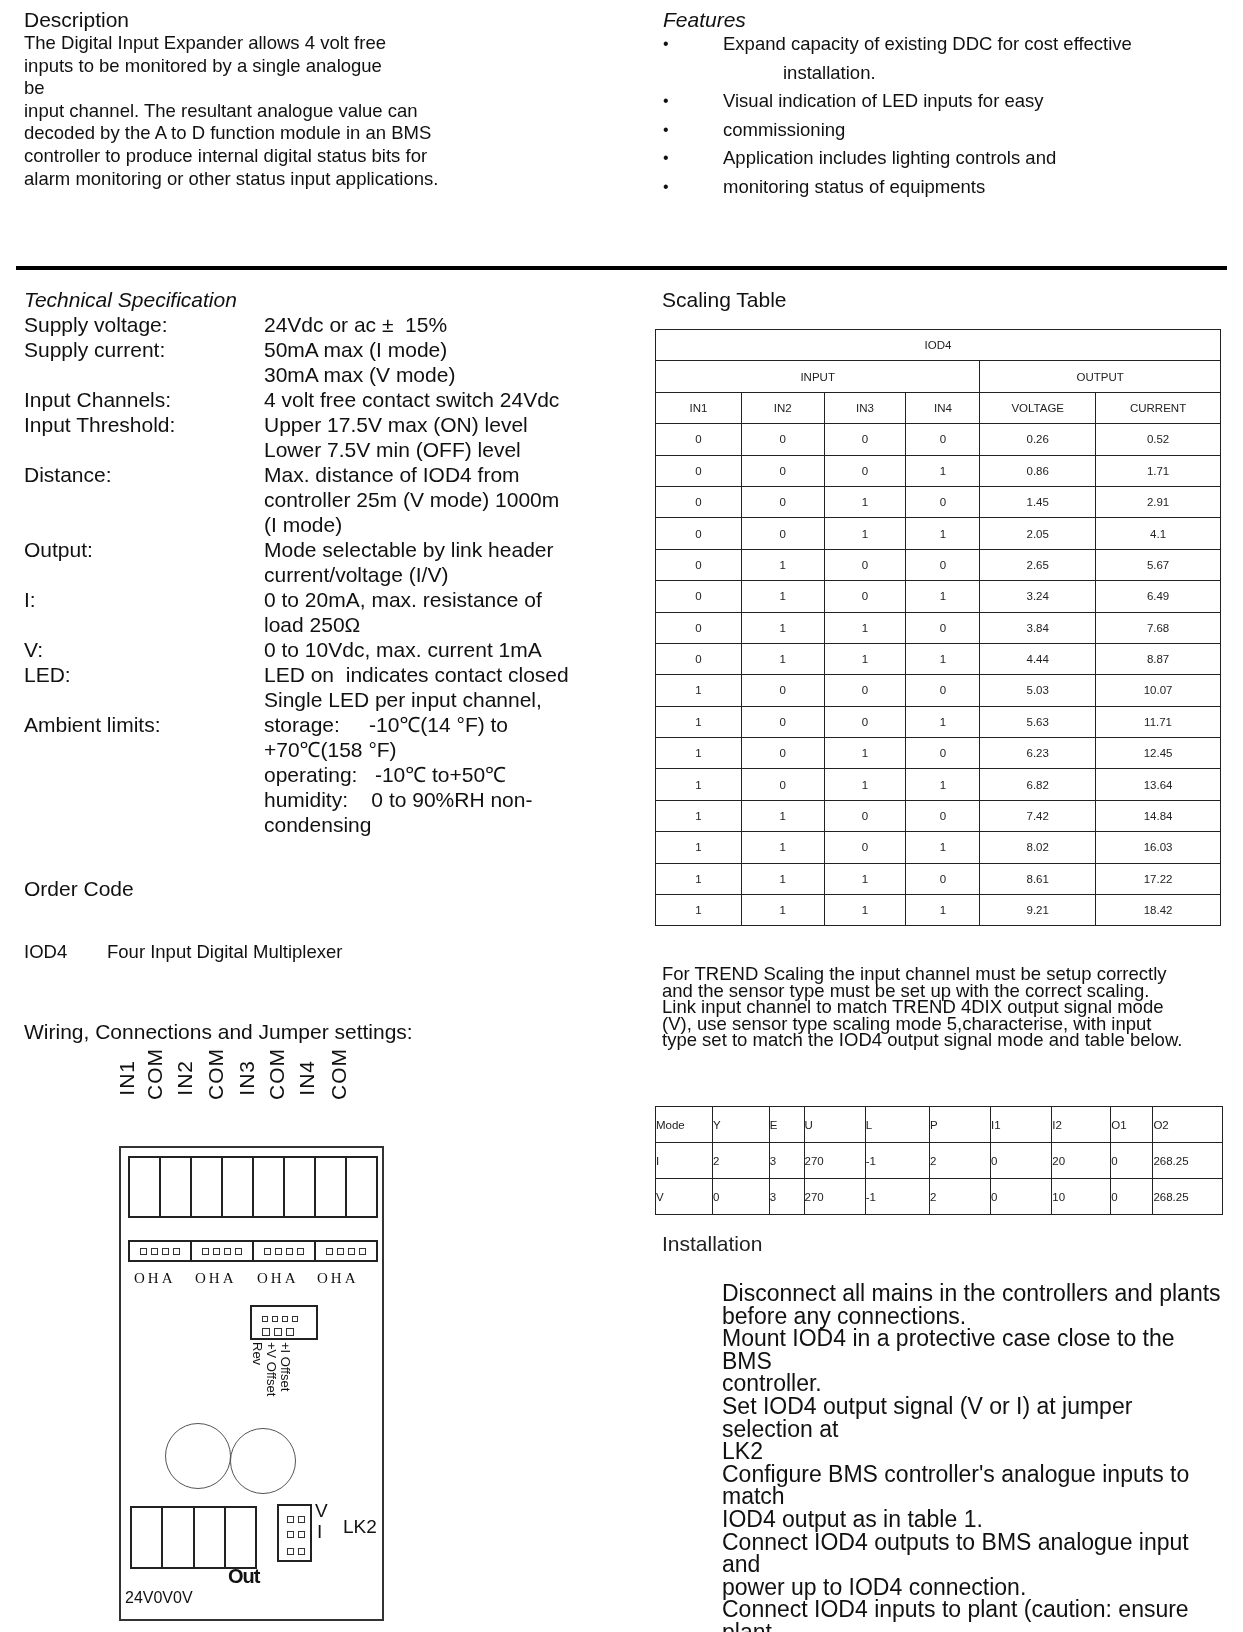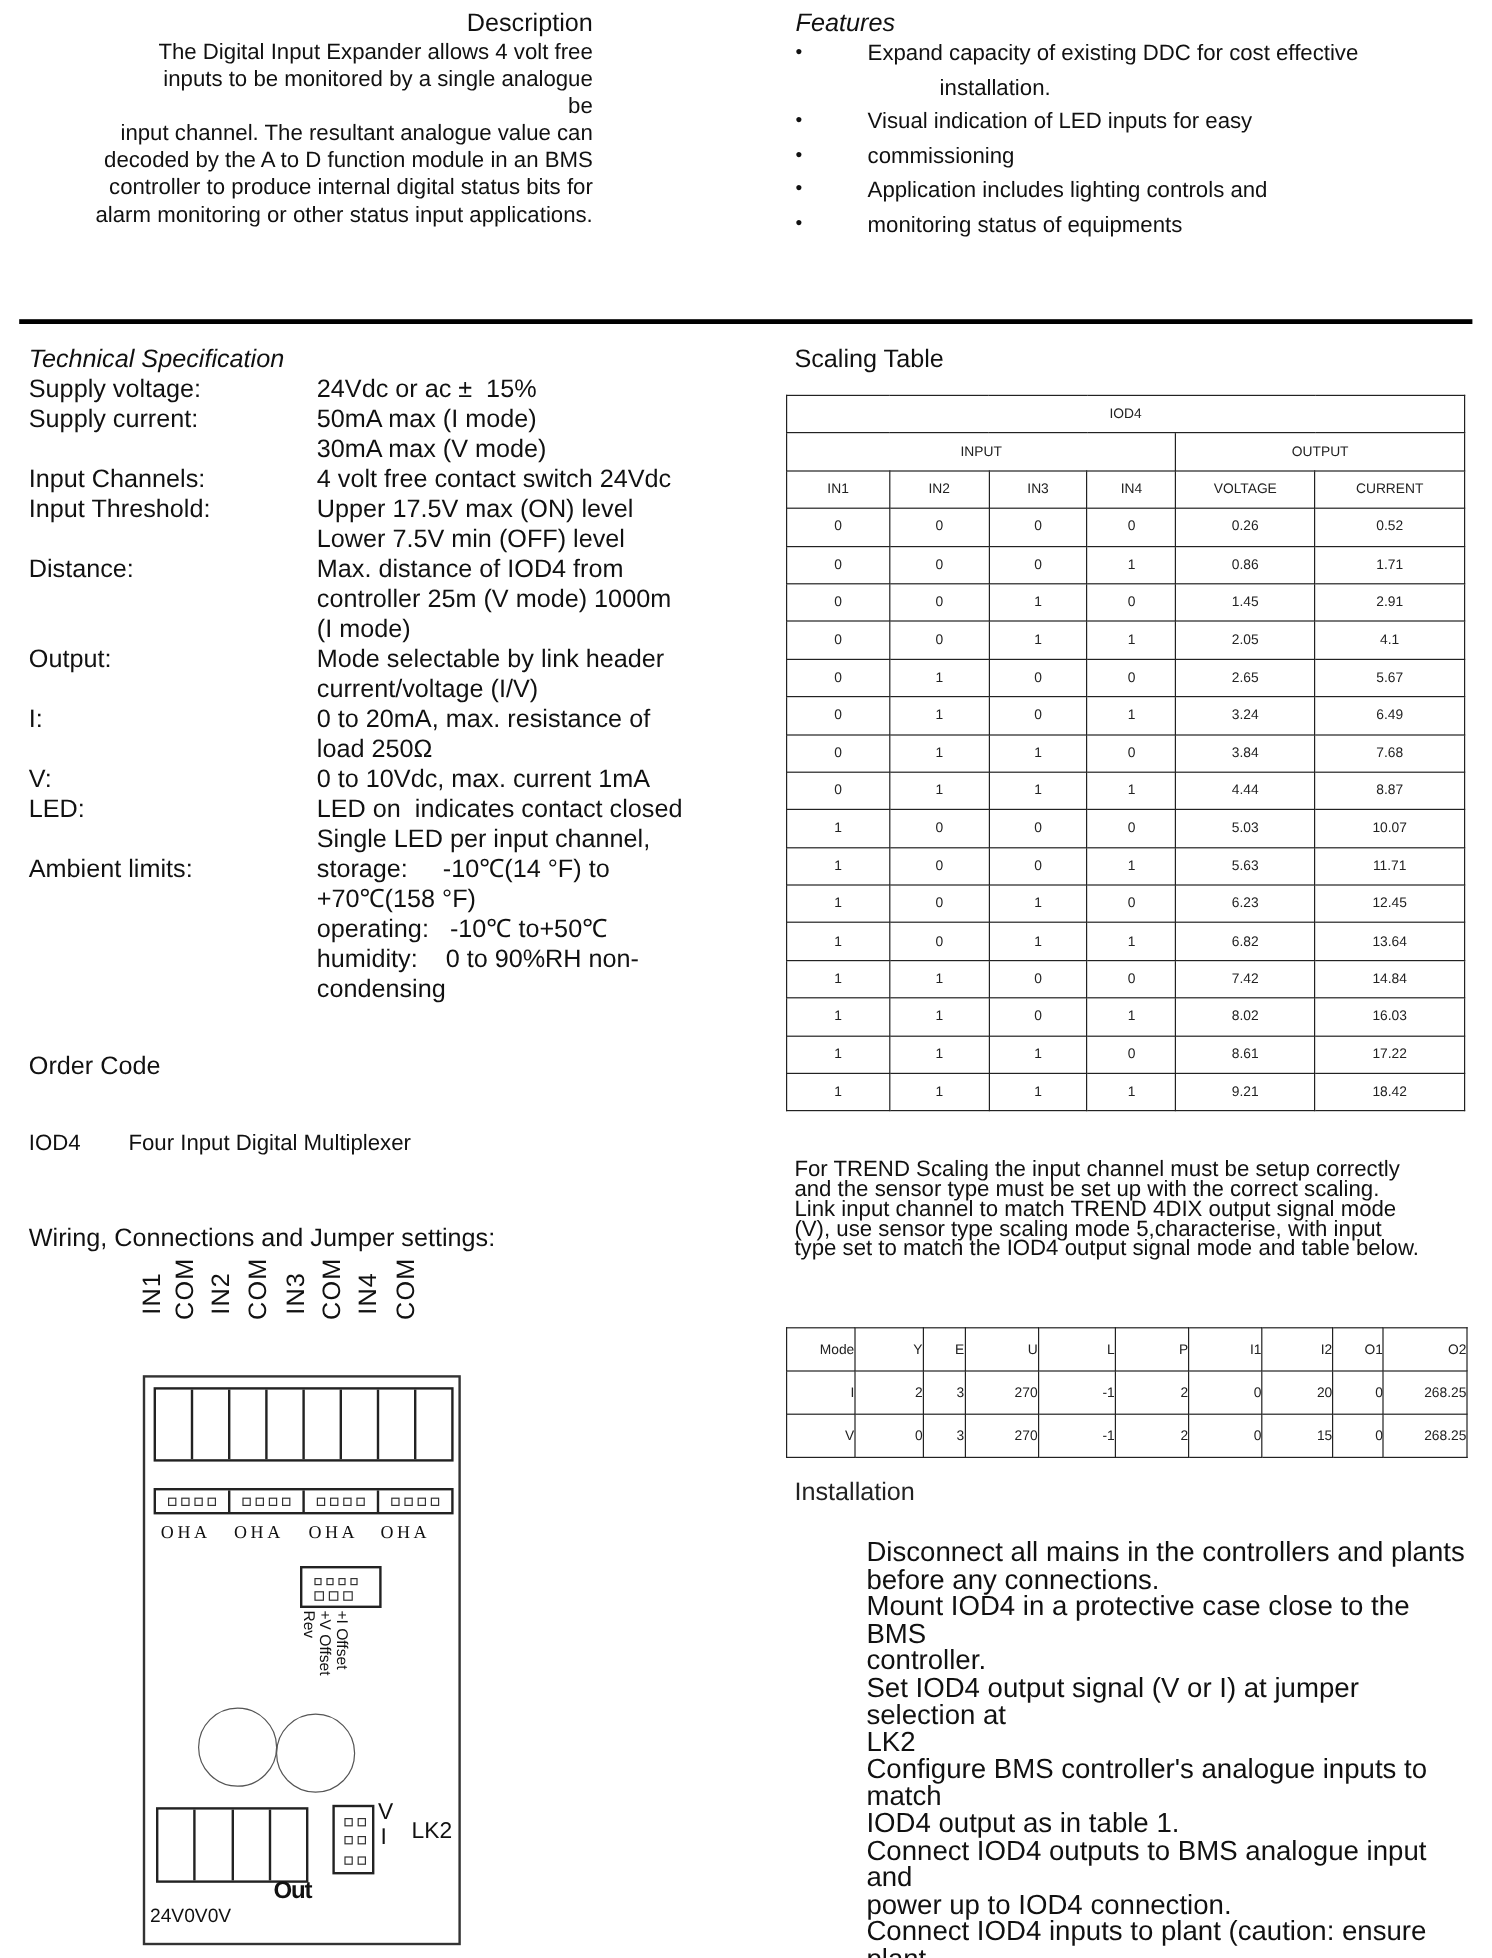--- a/index.html
+++ b/index.html
@@ -4,21 +4,21 @@
 <style>
   html, body { margin: 0; padding: 0; background: #ffffff; }
   body { width: 1243px; height: 1632px; position: relative; overflow: hidden;
          font-family: "Liberation Sans", sans-serif; color: #111; }
   .abs { position: absolute; }
   .h { font-size: 21px; line-height: 24px; }
   .it { font-style: italic; }
   .body18 { font-size: 18.5px; line-height: 22.6px; }
 
   
-  #desc { left: 24px; top: 8px; width: 470px; text-align: right; }
+  #desc { left: 24px; top: 8px; width: 470px; }
   #desc p { margin: 0; }
 
   
   #features { left: 692px; top: 8px; width: 540px; }
   #features ul { list-style: none; margin: 0; padding: 0; }
   #features li { position: relative; padding-left: 60px; font-size: 18.5px; line-height: 28.5px; }
   #features li .bullet { position: absolute; left: 0; top: 0; width: 20px; text-align: left; font-size: 16px; }
   #features li .cont { display: block; padding-left: 60px; }
 
   #rule { left: 16px; top: 266px; width: 1211px; height: 4px; background: #000; }
@@ -37,21 +37,21 @@
 
   
   #scaling-h { left: 662px; top: 288px; font-size: 21px; }
   table { border-collapse: collapse; }
   #scale { position: absolute; left: 655px; top: 329px; width: 566px; }
   #scale td { border: 1.5px solid #222; height: 30.4px; padding: 0; text-align: center;
               font-size: 11.5px; color: #222; }
   #trend-note { left: 662px; top: 966px; width: 570px; font-size: 18.5px; line-height: 16.5px; }
 
   #modes { position: absolute; left: 655px; top: 1106px; width: 568px; }
-  #modes td { border: 1.5px solid #222; height: 35px; padding: 0; text-align: right;
+  #modes td { border: 1.5px solid #222; height: 35px; padding: 0; text-align: left;
               font-size: 11.5px; color: #222; }
 
   #install-h { left: 662px; top: 1232px; font-size: 21px; color: #222; }
   #install { left: 722px; top: 1282px; width: 500px; font-size: 23px; line-height: 22.6px; }
   #install div { margin: 0; }
 
   
   #diagram { left: 100px; top: 1060px; width: 320px; height: 560px; }
   .vlabel { position: absolute; writing-mode: vertical-rl; transform: rotate(180deg);
             font-size: 21px; line-height: 21px; letter-spacing: 1px; }
@@ -468,21 +468,21 @@
         <td>268.25</td>
       </tr>
       <tr>
         <td>V</td>
         <td>0</td>
         <td>3</td>
         <td>270</td>
         <td>-1</td>
         <td>2</td>
         <td>0</td>
-        <td>15</td>
+        <td>10</td>
         <td>0</td>
         <td>268.25</td>
       </tr>
     </tbody>
 </table>
 
 <div id="install-h" class="abs">Installation</div>
 <div id="install" class="abs">
     <div>Disconnect all mains in the controllers and plants</div>
     <div>before any connections.</div>

